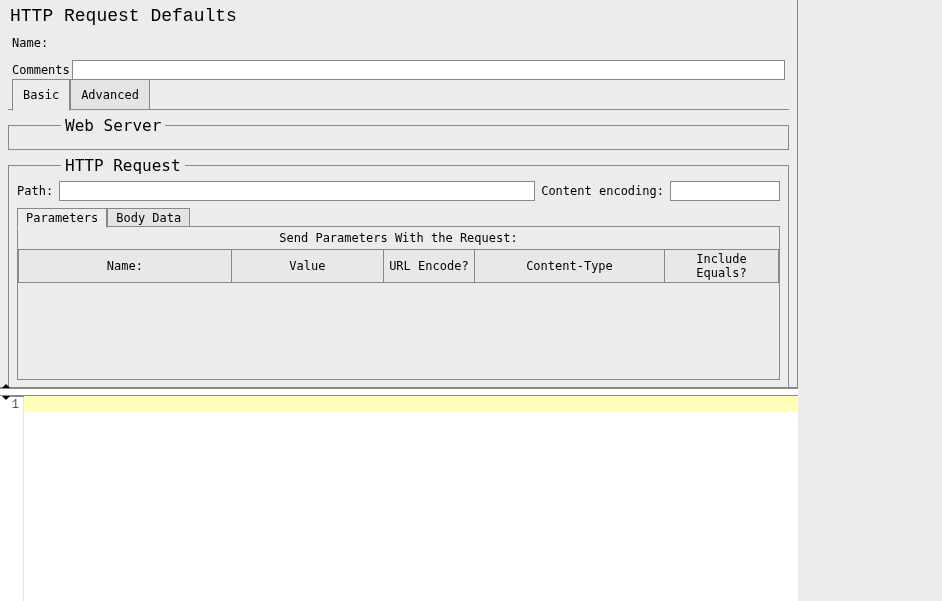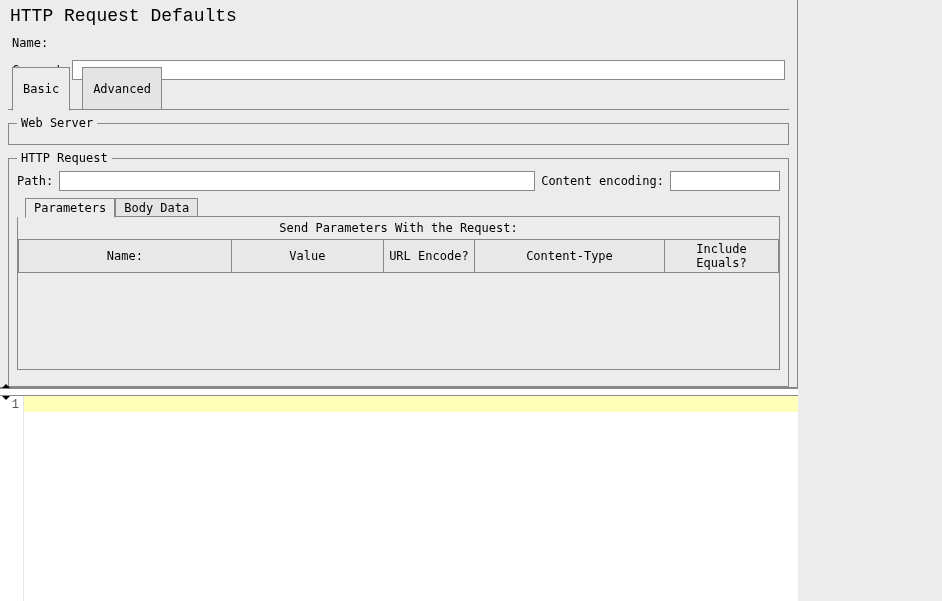--- a/index.html
+++ b/index.html
@@ -45,25 +45,25 @@
     font-size: 12px;
   }
   .tabs {
     display: flex;
     align-items: flex-end;
     padding-left: 12px;
     position: relative;
     height: 22px;
   }
   .tab {
-    padding: 14px 10px;
+    padding: 8px 10px;
     border: 1px solid #888;
     border-bottom: none;
     background: #e4e4e4;
-    margin-right: 12px;
+    margin-right: 0;
     cursor: pointer;
     position: relative;
     z-index: 1;
   }
   .tab.active {
     background: #ececec;
     z-index: 3;
     border-bottom: 1px solid #ececec;
     margin-bottom: -1px;
   }
@@ -78,21 +78,22 @@
   .tab-content {
     margin: 6px 8px 0 8px;
   }
   fieldset {
     border: 1px solid #888;
     margin: 0 0 6px 0;
     padding: 6px 8px 8px 8px;
   }
   legend {
     padding: 0 4px;
-    font-size: 12px;
+    font-size: 16px;
+    margin-left: 44px;
   }
   .fs-row {
     display: flex;
     align-items: center;
     gap: 6px;
   }
   .fs-row input[type="text"] {
     height: 20px;
     border: 1px solid #888;
     background: #fff;
@@ -103,21 +104,20 @@
   .protocol-in { width: 110px; }
   .server-in { flex: 1; }
   .port-in { width: 110px; }
   .path-in { flex: 1; }
   .enc-in { width: 110px; }
   .inner-tabs {
     display: flex;
     align-items: center;
     height: 20px;
     position: relative;
-    margin-left: 8px;
   }
   .inner-tab {
     padding: 2px 8px;
     border: 1px solid #888;
     border-bottom: none;
     background: #e4e4e4;
     cursor: pointer;
     z-index: 1;
     position: relative;
   }

